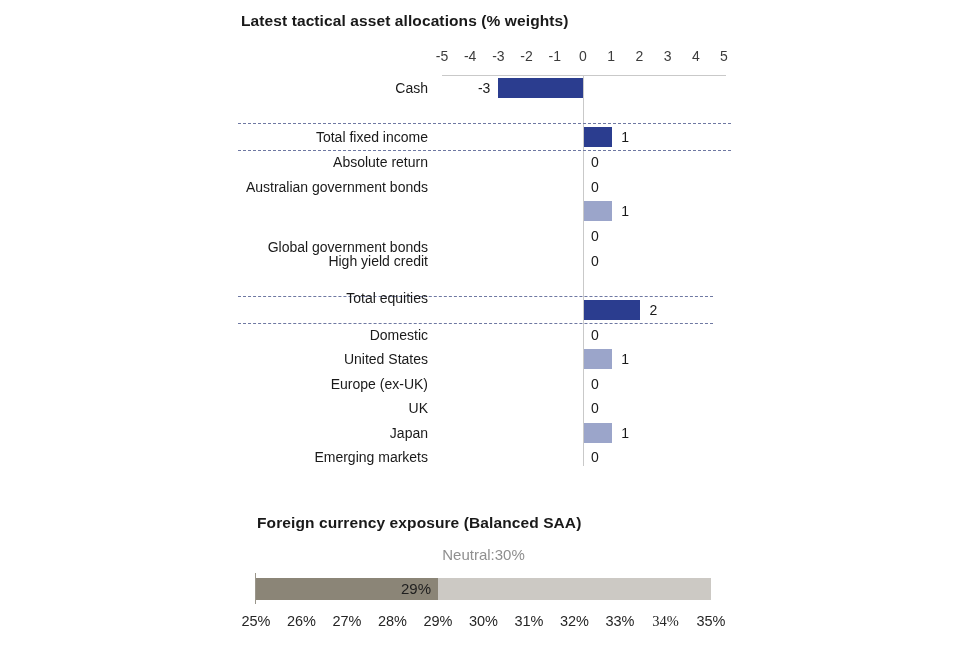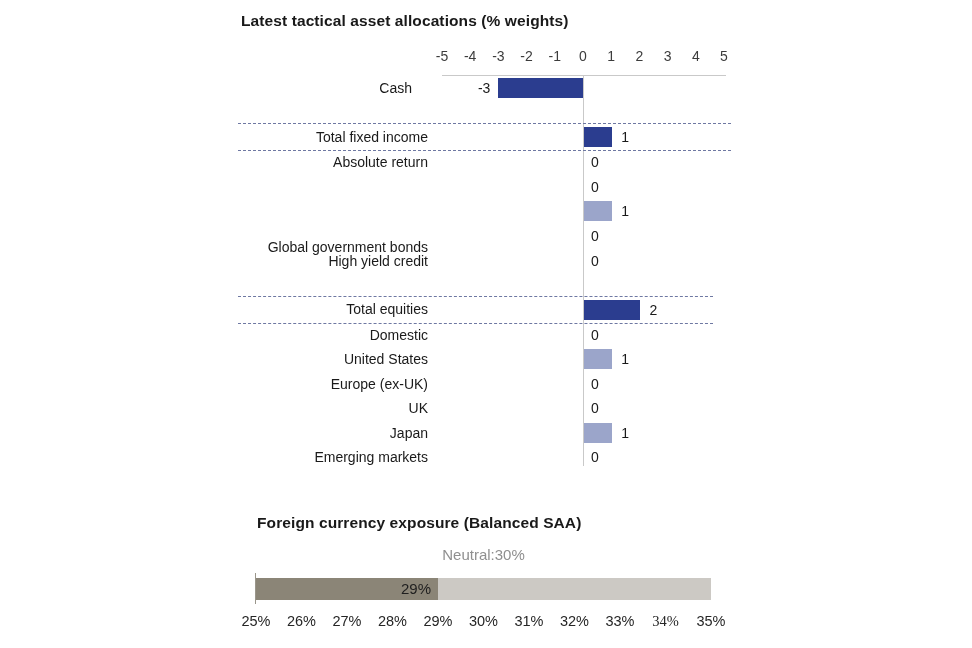--- a/index.html
+++ b/index.html
@@ -38,40 +38,41 @@
         <div class="tick" style="left: 498.4px; top: 48px;">-3</div>
         <div class="tick" style="left: 526.6px; top: 48px;">-2</div>
         <div class="tick" style="left: 554.8px; top: 48px;">-1</div>
         <div class="tick" style="left: 583px; top: 48px;">0</div>
         <div class="tick" style="left: 611.2px; top: 48px;">1</div>
         <div class="tick" style="left: 639.4px; top: 48px;">2</div>
         <div class="tick" style="left: 667.6px; top: 48px;">3</div>
         <div class="tick" style="left: 695.8px; top: 48px;">4</div>
         <div class="tick" style="left: 724px; top: 48px;">5</div>
         <div class="vline" style="left: 583px; top: 75px; height: 391px; background: rgb(201, 201, 201);"></div>
-        <div class="rowlabel" style="right: 560px; top: 78px;">Cash</div>
+        <div class="rowlabel" style="right: 544px; top: 78px;">Cash</div>
         <div class="bar" style="left: 498.4px; top: 78px; width: 84.6px; height: 20px; background: rgb(43, 61, 143);"></div>
         <div class="val neg" style="left: 490.4px; top: 78px;">-3</div>
         <div class="dashline" style="left: 238px; top: 122.5px; width: 493px; border-top-color: rgb(110, 120, 162);"></div>
         <div class="dashline" style="left: 238px; top: 150px; width: 493px; border-top-color: rgb(110, 120, 162);"></div>
         <div class="rowlabel" style="right: 544px; top: 127px; text-align: right;">Total fixed income</div>
         <div class="bar" style="left: 584px; top: 127px; width: 28.2px; height: 20px; background: rgb(43, 61, 143);"></div>
         <div class="val" style="left: 621.2px; top: 127px;">1</div>
         <div class="rowlabel" style="right: 544px; top: 152px;">Absolute return</div>
         <div class="val" style="left: 591px; top: 152px;">0</div>
+        <div class="rowlabel" style="right: 544px; top: 177px;">Australian government bonds</div>
         <div class="val" style="left: 591px; top: 177px;">0</div>
         <div class="rowlabel" style="right: 544px; top: 201px; margin-top: 36px;">Global government bonds</div>
         <div class="bar" style="left: 584px; top: 201px; width: 28.2px; height: 20px; background: rgb(155, 165, 202);"></div>
         <div class="val" style="left: 621.2px; top: 201px;">1</div>
         <div class="val" style="left: 591px; top: 226px;">0</div>
         <div class="rowlabel" style="right: 544px; top: 251px;">High yield credit</div>
         <div class="val" style="left: 591px; top: 251px;">0</div>
         <div class="dashline" style="left: 238px; top: 295.5px; width: 475px; border-top-color: rgb(110, 120, 162);"></div>
         <div class="dashline" style="left: 238px; top: 323px; width: 475px; border-top-color: rgb(110, 120, 162);"></div>
-        <div class="rowlabel" style="right: 544px; top: 299px;">Total equities</div>
+        <div class="rowlabel" style="right: 544px; top: 288px;">Total equities</div>
         <div class="bar" style="left: 584px; top: 300px; width: 56.4px; height: 20px; background: rgb(43, 61, 143);"></div>
         <div class="val" style="left: 649.4px; top: 300px;">2</div>
         <div class="rowlabel" style="right: 544px; top: 325px;">Domestic</div>
         <div class="val" style="left: 591px; top: 325px;">0</div>
         <div class="rowlabel" style="right: 544px; top: 349px;">United States</div>
         <div class="bar" style="left: 584px; top: 349px; width: 28.2px; height: 20px; background: rgb(155, 165, 202);"></div>
         <div class="val" style="left: 621.2px; top: 349px;">1</div>
         <div class="rowlabel" style="right: 544px; top: 374px;">Europe (ex-UK)</div>
         <div class="val" style="left: 591px; top: 374px;">0</div>
         <div class="rowlabel" style="right: 544px; top: 398px;">UK</div>

